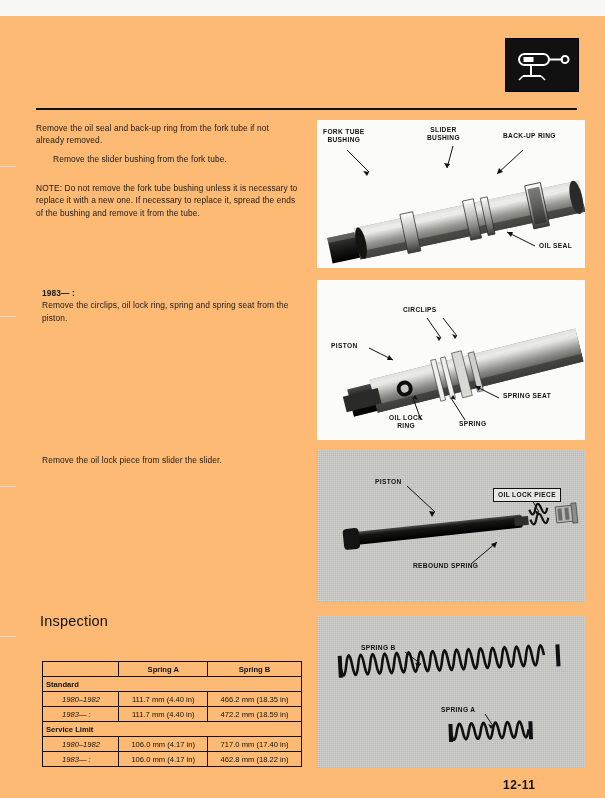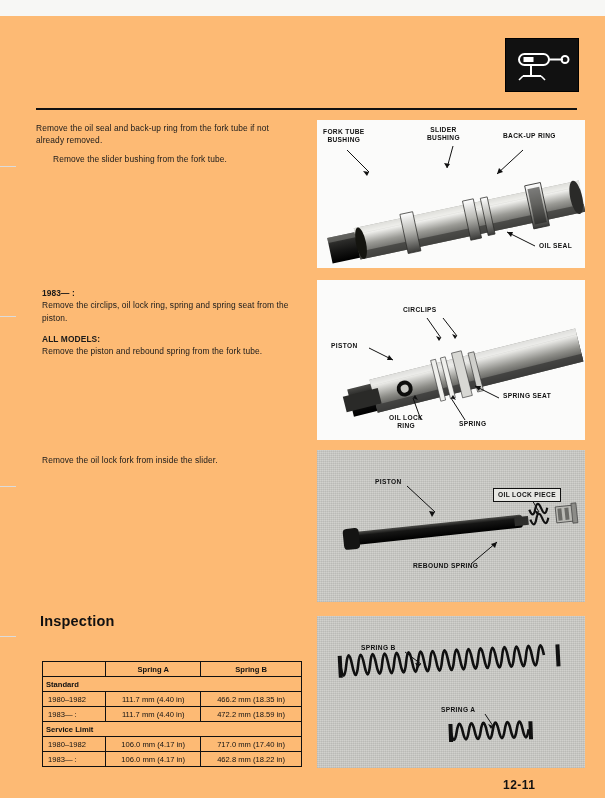--- a/index.html
+++ b/index.html
@@ -42,21 +42,21 @@
   .txt b{font-weight:bold;}
   .p1{left:36px;top:106px;width:258px;}
   .p2{left:36px;top:137px;width:258px;padding-left:17px;}
   .p3{left:36px;top:166px;width:262px;}
   .p4{left:42px;top:271px;width:258px;}
   .p5{left:42px;top:317px;width:258px;}
   .p6{left:42px;top:438px;width:258px;}
   .p7{left:42px;top:620px;width:262px;}
   .sec-title{
     position:absolute;left:40px;top:597px;
-    font-size:14.5px;font-weight:bold;letter-spacing:.2px;color:#111;
+    font-size:14.5px;font-weight:normal;letter-spacing:.2px;color:#111;
   }
   
   .panel{
     position:absolute;
     background:#cfcfcb;
     overflow:hidden;
   }
   .panel.noise{
     background-image:
       repeating-linear-gradient(0deg, rgba(0,0,0,.05) 0 1px, rgba(255,255,255,.05) 1px 2px),
@@ -89,21 +89,21 @@
   .tbl td,.tbl th{
     border:1px solid #111;
     padding:1.5px 3px;
     font-weight:normal;
     color:#111;
     height:11px;
   }
   .tbl th{font-weight:bold;text-align:center;}
   .tbl td.c{text-align:center;}
   .tbl td.lbl-cell{font-weight:bold;}
-  .tbl td.sub{padding-left:5px;}
+  .tbl td.sub{padding-left:19px;font-style:italic;}
   
   .pageno{
     position:absolute;left:503px;top:762px;
     font-size:12px;font-weight:bold;letter-spacing:.5px;color:#111;
   }
   
   .edge{position:absolute;left:0;width:16px;height:1px;background:#dcdcdc;}
 </style>
 </head>
 <body>
@@ -124,32 +124,29 @@
           <path d="M12 31 L8 35" stroke-width="1.6"></path>
           <path d="M30 31 L34 35" stroke-width="1.6"></path>
         </g>
       </svg>
     </div>
 
     <div class="rule"></div>
 
     <div class="txt p1">Remove the oil seal and back-up ring from the fork tube if not already removed.</div>
     <div class="txt p2">Remove the slider bushing from the fork tube.</div>
+    <div class="txt p3">NOTE: Do not remove the fork tube bushing unless it is necessary to replace it with a new one. If necessary to replace it, spread the ends of the bushing and remove it from the tube.</div>
 
     <div class="txt p4">
       <b>1983— :</b><br>
       <span>Remove the circlips, oil lock ring, spring and spring seat from the piston.</span>
     </div>
 
-    <div class="txt p5">
-      <b>ALL MODELS:</b><br>
-      <span>Remove the piston and rebound spring from the fork tube.</span>
-    </div>
-
-    <div class="txt p6">Remove the oil lock fork from inside the slider.</div>
+
+    <div class="txt p6">Remove the oil lock piece from slider the slider.</div>
 
     <div class="sec-title">Inspection</div>
 
     <div class="panel" id="panel-fork">
       <svg width="268" height="148" viewBox="0 0 268 148">
         <defs>
           <linearGradient id="tube" x1="0" y1="0" x2="0" y2="1">
             <stop offset="0%" stop-color="#8d8d88"></stop>
             <stop offset="22%" stop-color="#efefec"></stop>
             <stop offset="55%" stop-color="#9a9a95"></stop>

